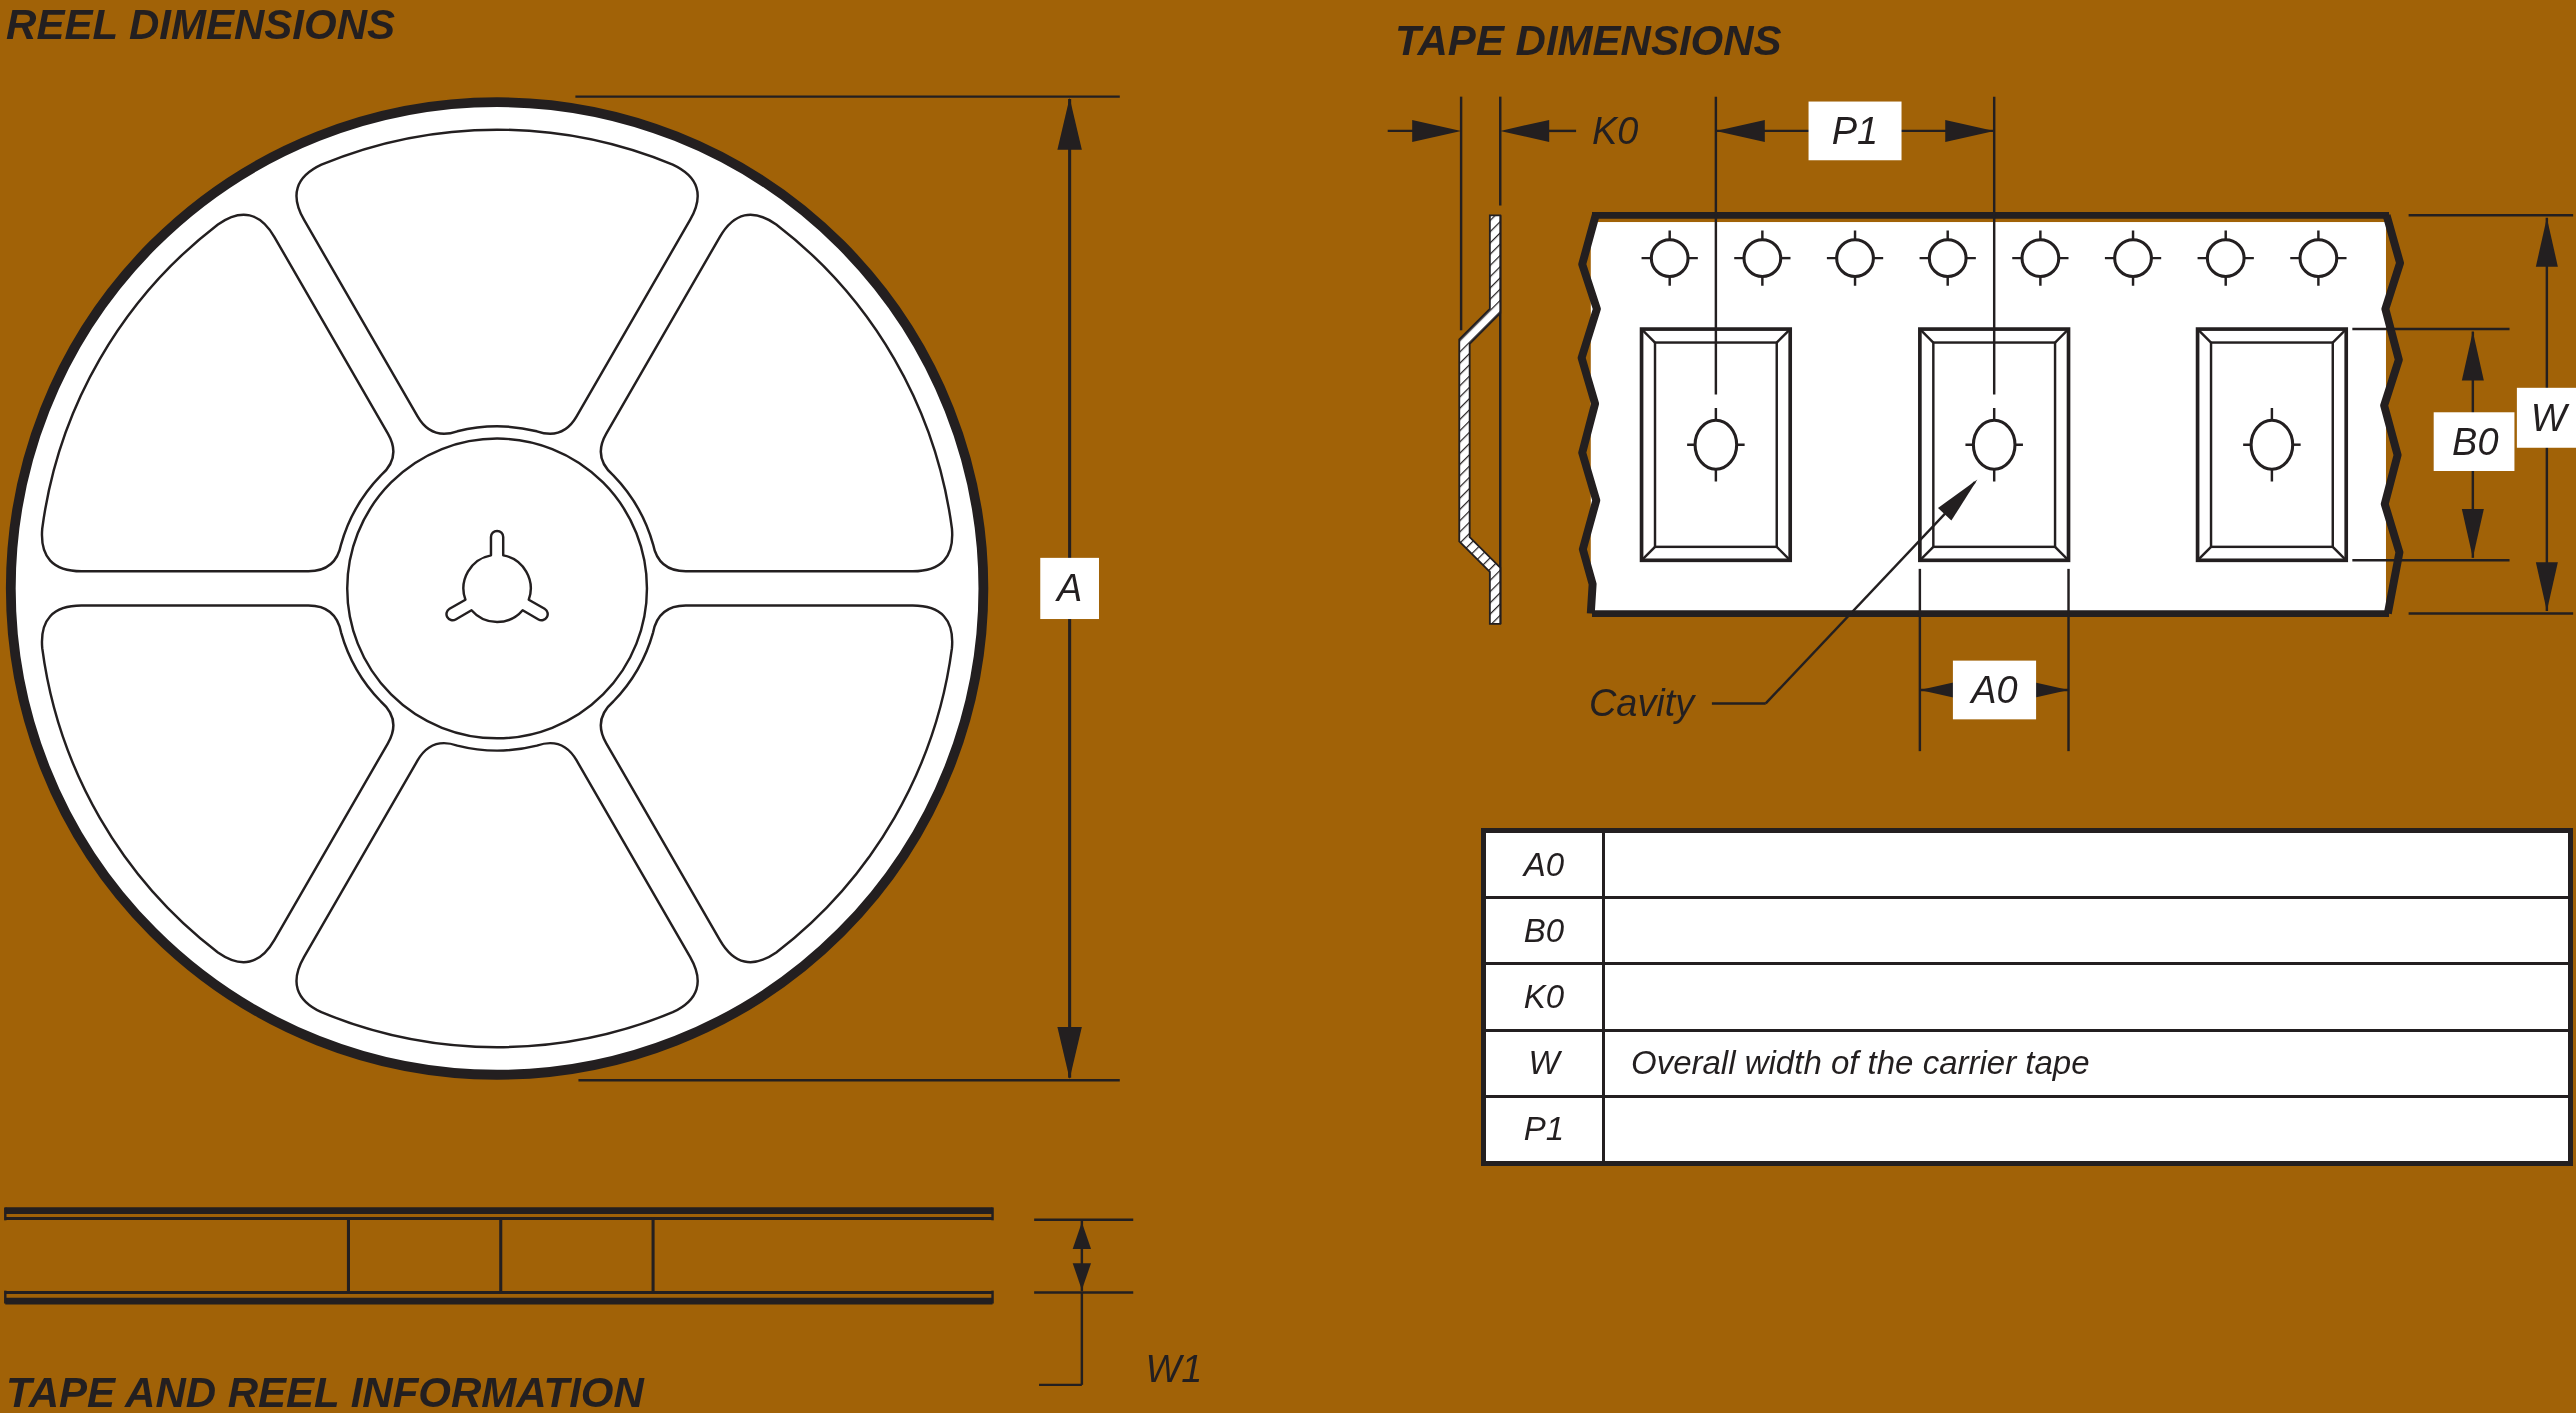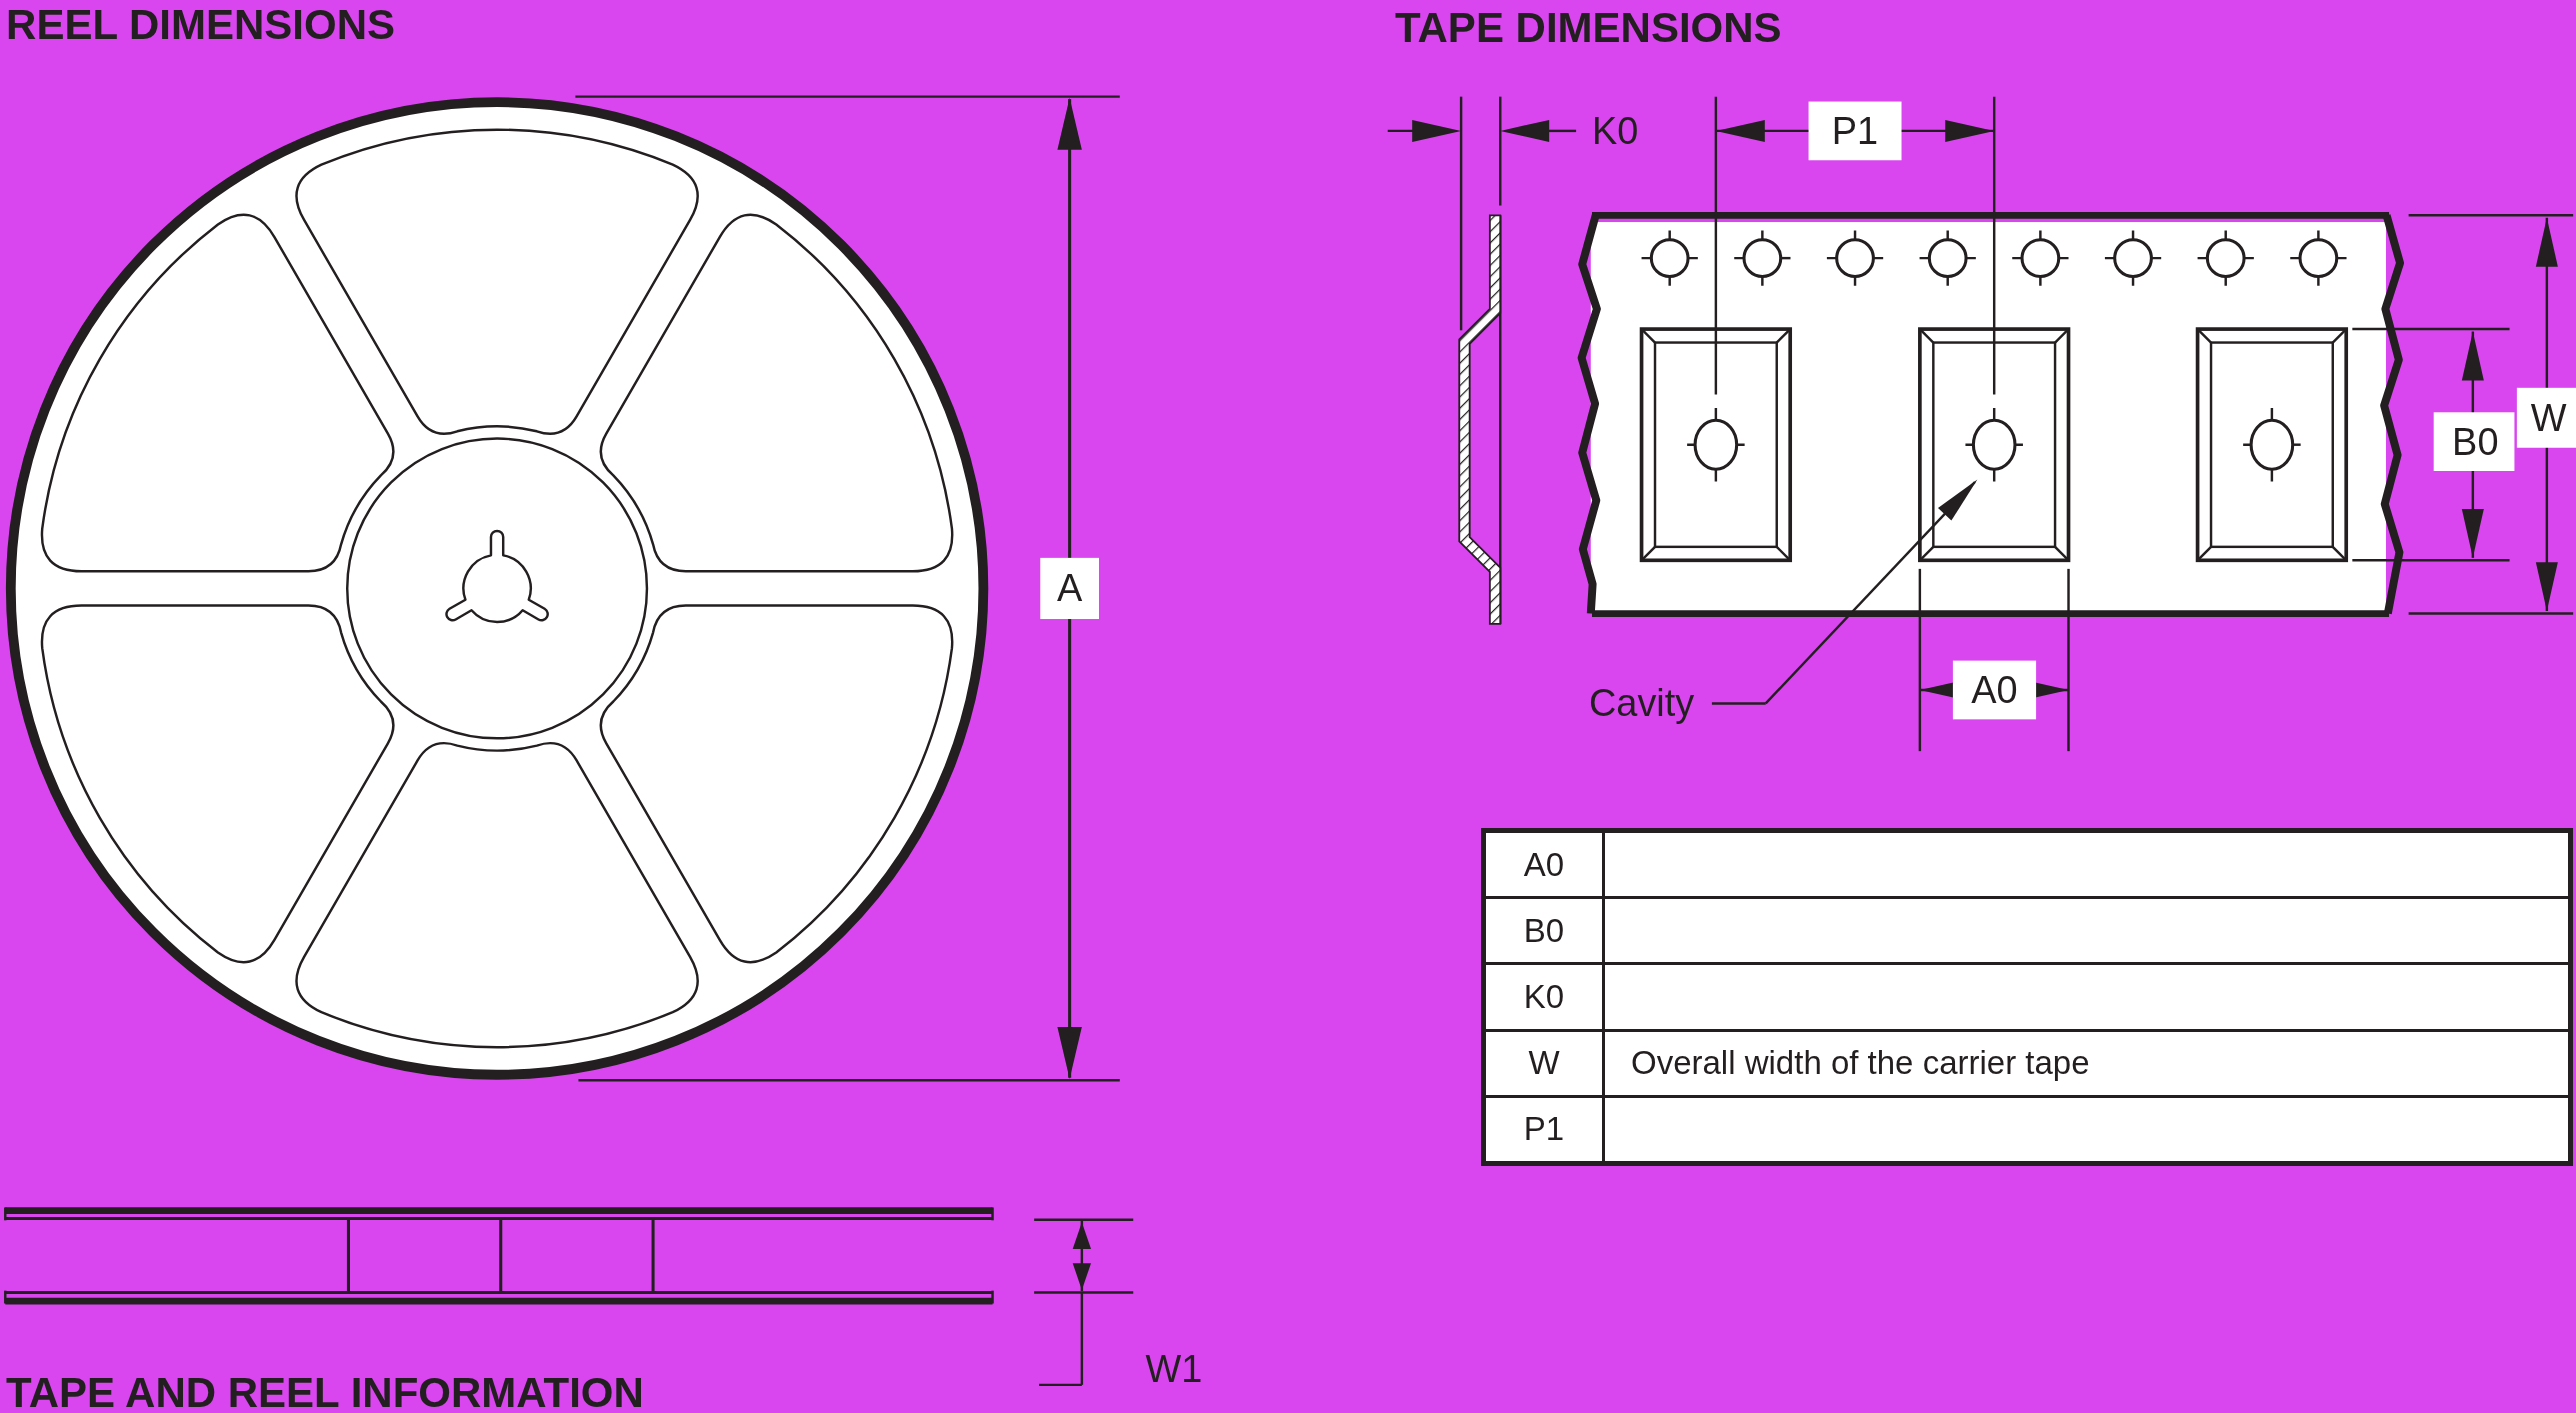--- a/index.html
+++ b/index.html
@@ -1,35 +1,35 @@
 <!DOCTYPE html>
 <html style="font-size:9.8px"><head>
 <meta charset="utf-8">
 <style>
   html,body{margin:0;padding:0;background:#fff;}
-  .page{position:relative;width:2576px;height:1413px;background:#d946ef;
-        font-family:"Liberation Sans","DejaVu Sans",sans-serif;color:#231f20;overflow:hidden;}
+  .page{position:relative;width:2576px;height:1413px;background:#a16207;
+        font-family:"Liberation Sans","DejaVu Sans",sans-serif;color:#231f20;overflow:hidden;font-style:italic;}
   .title{position:absolute;font-weight:bold;font-size:42px;white-space:nowrap;letter-spacing:0;}
   #drawing{position:absolute;left:0;top:0;width:2576px;height:1413px;}
   .dim-table{position:absolute;left:1481px;top:828px;width:1092px;height:338px;
              border:5.5px solid #231f20;box-sizing:border-box;display:flex;flex-direction:column;background:#fff;}
   .trow{flex:1;display:flex;border-top:3.7px solid #231f20;min-height:0;}
   .trow:first-child{border-top:none;}
   .tsym{width:116px;flex:none;border-right:3.7px solid #231f20;display:flex;align-items:center;
         justify-content:center;font-size:33px;}
   .tdesc{flex:1;display:flex;align-items:center;padding-left:26px;font-size:33px;white-space:nowrap;}
   svg text{font-family:"Liberation Sans","DejaVu Sans",sans-serif;font-size:62px;fill:#231f20;}
 </style>
 </head>
 <body>
 
 <div class="page">
 
   <div class="title" style="left:6.1px;top:1.2px;">REEL DIMENSIONS</div>
-  <div class="title" style="left:1395px;top:4px;">TAPE DIMENSIONS</div>
+  <div class="title" style="left:1395px;top:17px;">TAPE DIMENSIONS</div>
   <div class="title" style="left:6.1px;top:1369px;">TAPE AND REEL INFORMATION</div>
 
   <svg id="drawing" viewBox="0 0 4210 2310">
     <defs>
       <pattern id="hatch" width="13" height="13" patternUnits="userSpaceOnUse" patternTransform="rotate(45)">
         <rect width="13" height="13" fill="#ffffff"></rect>
         <line x1="0" y1="0" x2="0" y2="13" stroke="#231f20" stroke-width="4"></line>
       </pattern>
     </defs>
 

